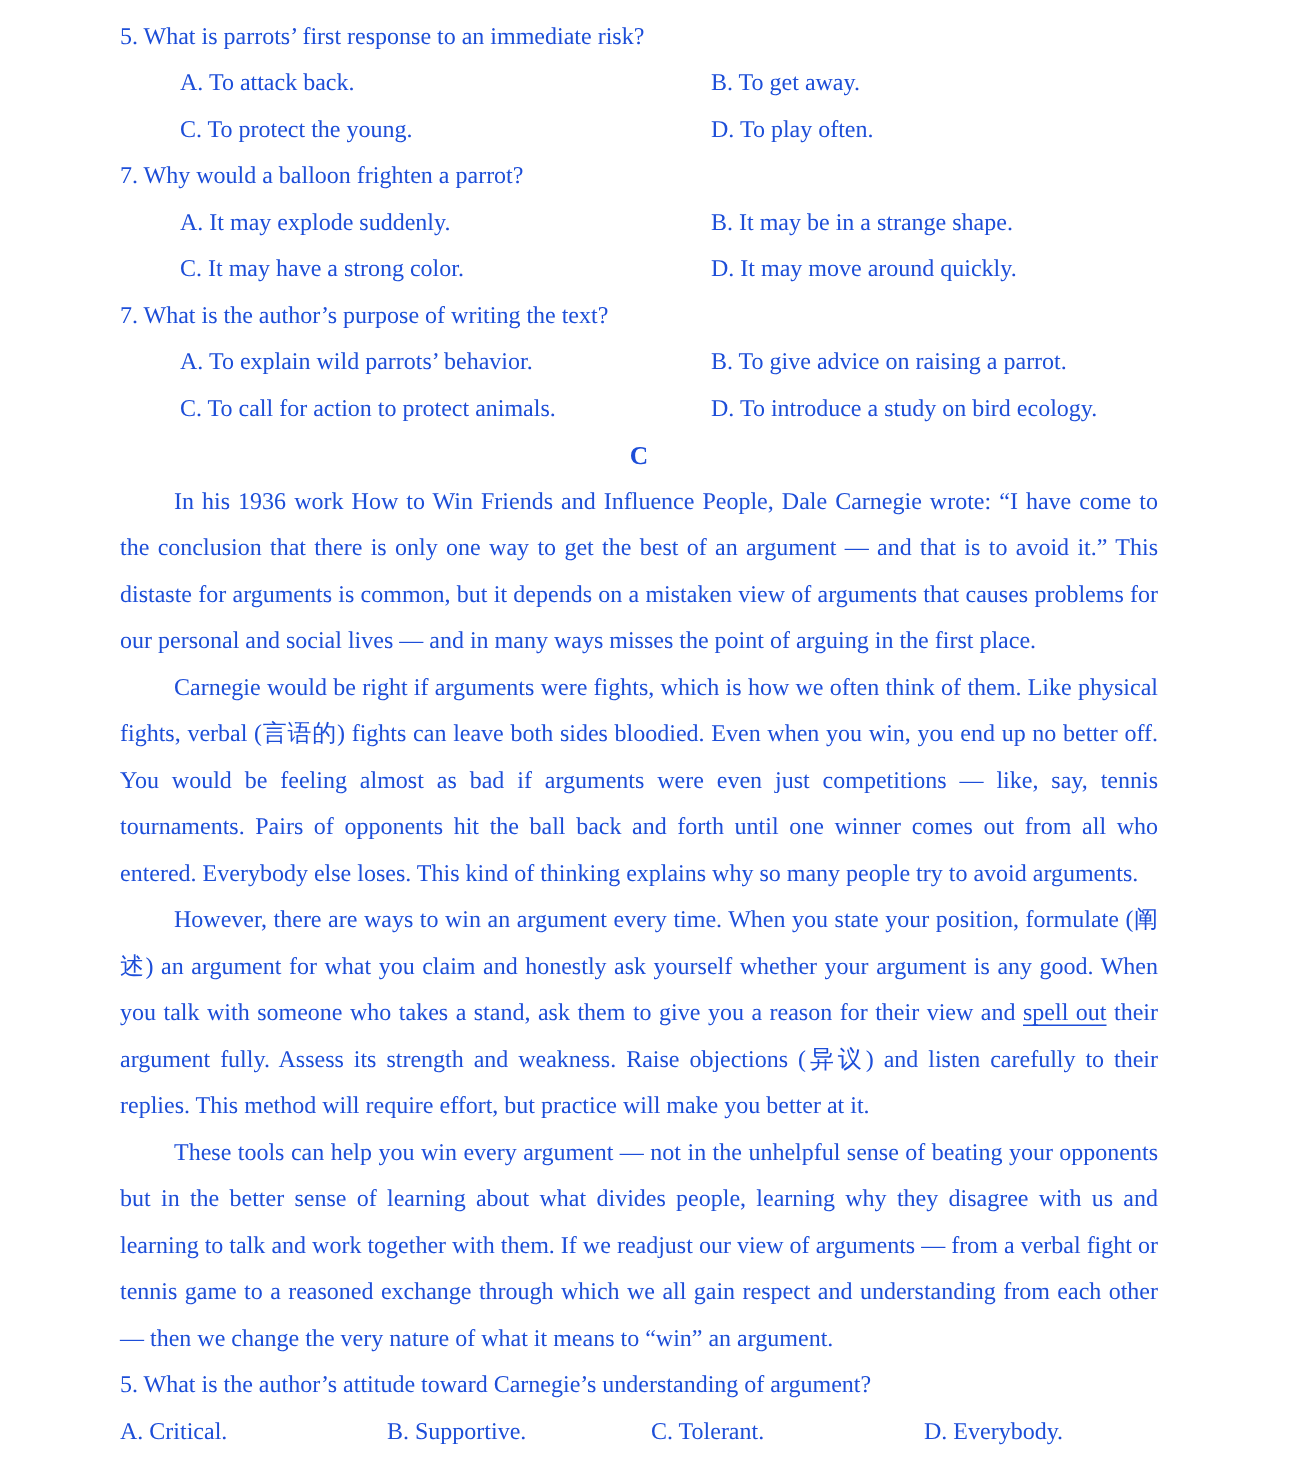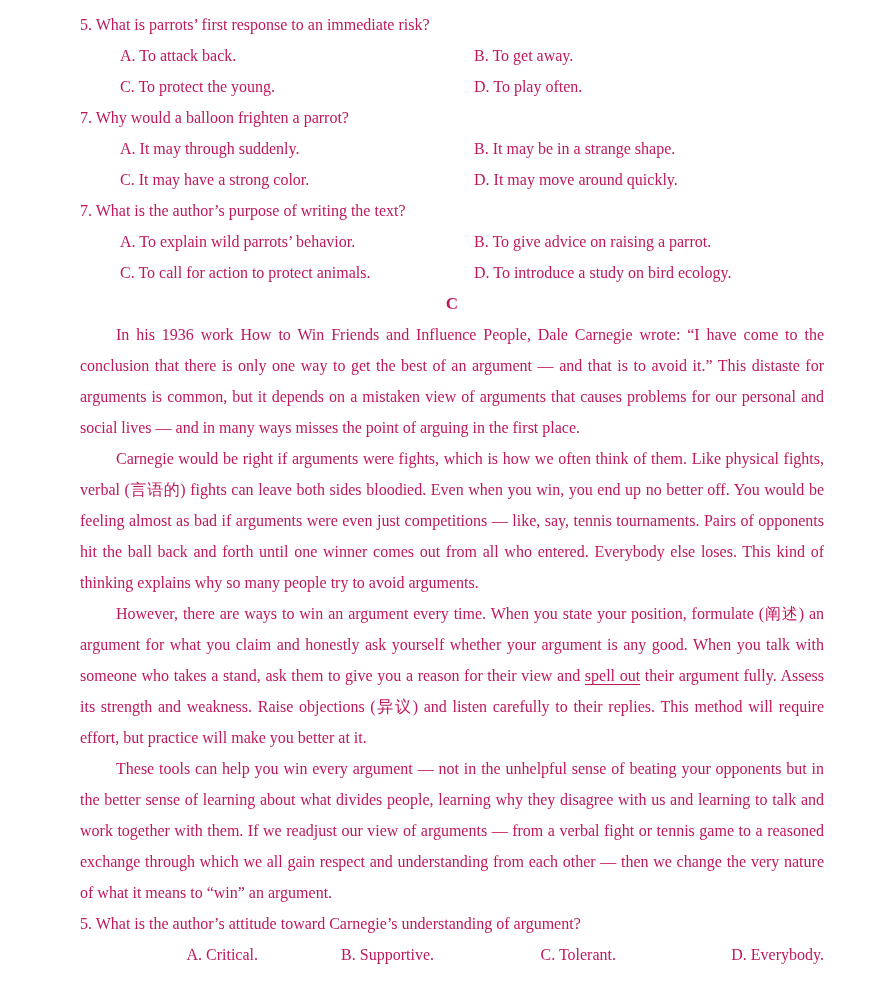--- a/index.html
+++ b/index.html
@@ -7,38 +7,37 @@
     padding: 0;
     background: #ffffff;
   }
   .page {
     position: relative;
     width: 872px;
     min-height: 989px;
     box-sizing: border-box;
     margin: 0 auto;
     background: #ffffff;
-    color: #be185d;
+    color: #1d4ed8;
     font-family: "Liberation Serif", serif;
-    padding: 9px 48px 18px 80px;
+    padding: 9px 100px 18px 80px;
   }
   .line {
     font-size: 16px;
     line-height: 31px;
     white-space: nowrap;
   }
   .options2 {
     display: grid;
     grid-template-columns: 354px 1fr;
     margin-left: 40px;
   }
   .options4 {
     display: grid;
     grid-template-columns: 178px 176px 182px 1fr;
-    text-align: right;
   }
   .opt {
     font-size: 16px;
     line-height: 31px;
     white-space: nowrap;
   }
   .sec-heading {
     text-align: center;
     font-weight: bold;
     font-size: 17px;
@@ -65,21 +64,21 @@
     <div class="opt">A. To attack back.</div>
     <div class="opt">B. To get away.</div>
   </div>
   <div class="options2">
     <div class="opt">C. To protect the young.</div>
     <div class="opt">D. To play often.</div>
   </div>
 
   <div class="line">7. Why would a balloon frighten a parrot?</div>
   <div class="options2">
-    <div class="opt">A. It may through suddenly.</div>
+    <div class="opt">A. It may explode suddenly.</div>
     <div class="opt">B. It may be in a strange shape.</div>
   </div>
   <div class="options2">
     <div class="opt">C. It may have a strong color.</div>
     <div class="opt">D. It may move around quickly.</div>
   </div>
 
   <div class="line">7. What is the author’s purpose of writing the text?</div>
   <div class="options2">
     <div class="opt">A. To explain wild parrots’ behavior.</div>

